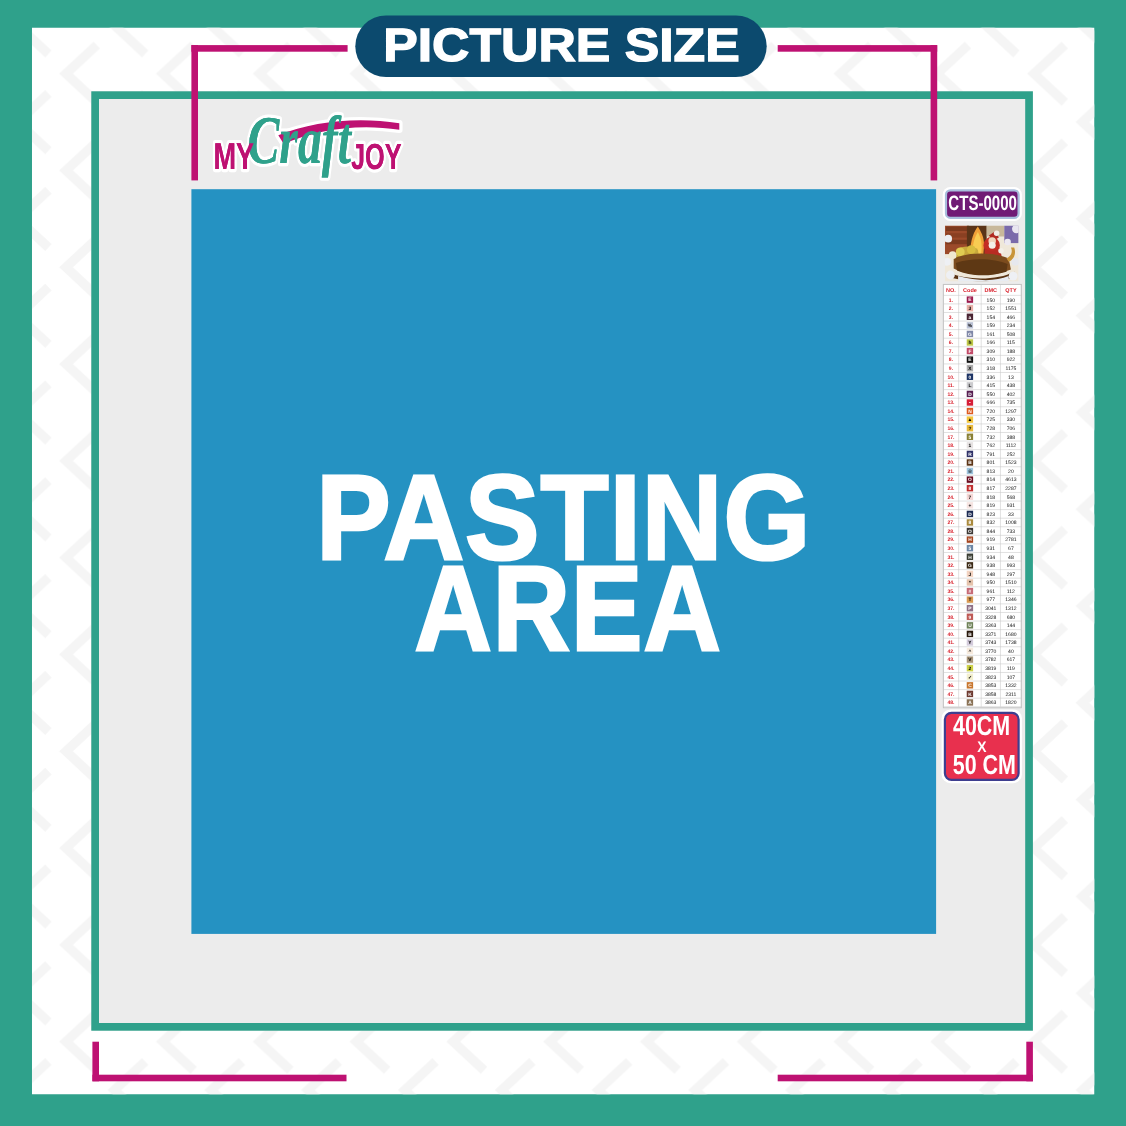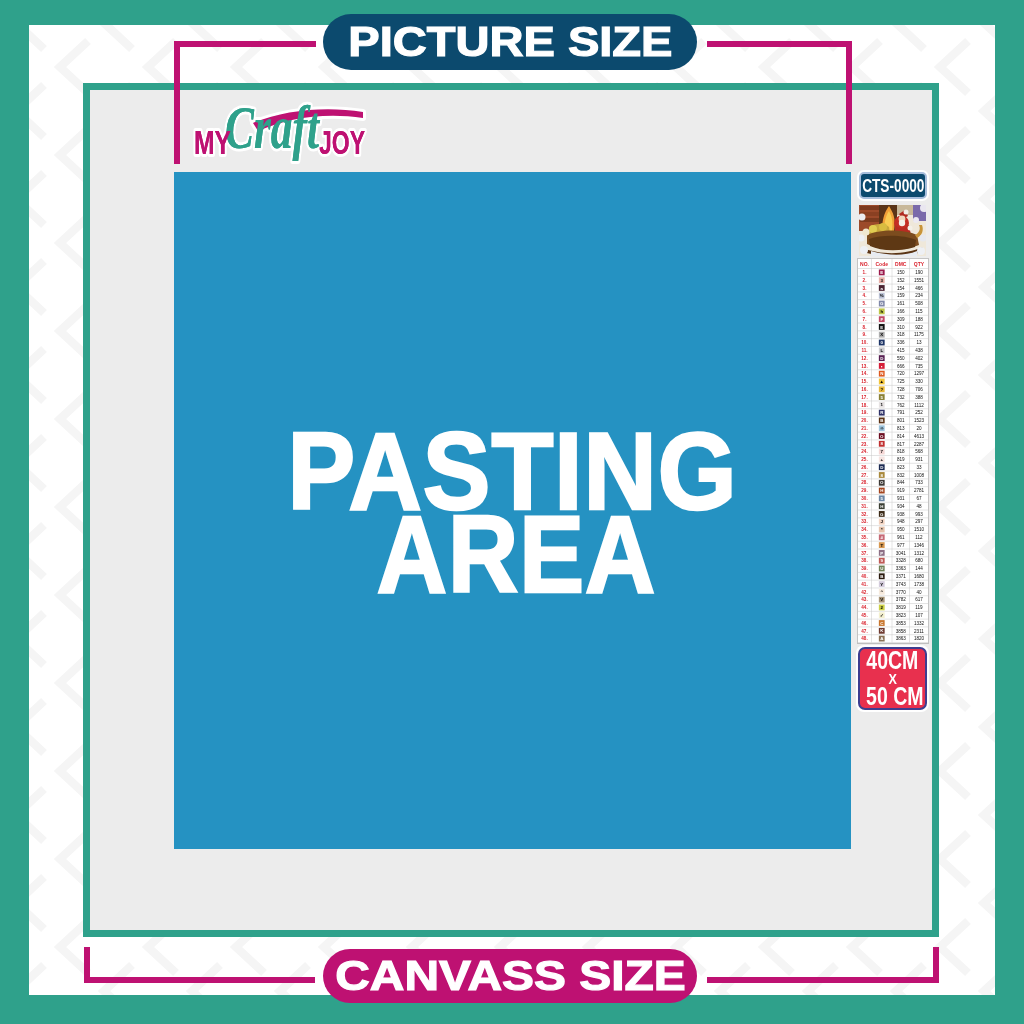--- a/index.html
+++ b/index.html
@@ -58,21 +58,21 @@
     </g>
   </svg>
 
   <div class="abs" style="left:174px;top:172px;width:677px;height:677px;background:#2592C2"></div>
 
   <div class="abs" style="left:174px;top:419px;width:677px;text-align:center;color:#fff;font-weight:bold;font-size:104px;letter-spacing:1px;line-height:104px;-webkit-text-stroke:2.5px #ffffff;transform:scale(0.975,1.055)">PASTING</div>
 
   <div class="abs" style="left:178px;top:502px;width:677px;text-align:center;color:#fff;font-weight:bold;font-size:104px;letter-spacing:1px;line-height:104px;-webkit-text-stroke:2.5px #ffffff;transform:scale(0.935,1.056)">AREA</div>
 
   <div class="abs" style="left:857px;top:170px;width:72px;height:31px;background:#ffffff;border-radius:7px"></div>
-  <div class="abs" style="left:859px;top:172px;width:68px;height:27px;background:#0c4a6e;border:2px solid #A8BEDC;border-radius:5px;display:flex;align-items:center;justify-content:center">
+  <div class="abs" style="left:859px;top:172px;width:68px;height:27px;background:#701a75;border:2px solid #A8BEDC;border-radius:5px;display:flex;align-items:center;justify-content:center">
     <span style="color:#fff;font-weight:bold;font-size:19px;display:inline-block;transform:scaleX(0.72);white-space:nowrap">CTS-0000</span>
   </div>
 
   <svg class="abs" style="left:859px;top:205px" width="67" height="51" viewBox="0 0 67 51">
     <rect width="67" height="51" fill="#efe8da"></rect>
     <rect x="0" y="0" width="22" height="26" fill="#9c4a2a"></rect>
     <rect x="1" y="1" width="20" height="4" fill="#7c3a1e"></rect>
     <rect x="1" y="7" width="20" height="4" fill="#8a4022"></rect>
     <rect x="1" y="13" width="20" height="4" fill="#7c3a1e"></rect>
     <rect x="20" y="0" width="18" height="26" fill="#5a3418"></rect>
@@ -433,17 +433,14 @@
   <div class="abs" style="left:858px;top:684px;width:69px;text-align:center;color:#fff;font-weight:bold;font-size:25px;line-height:25px"><span style="display:inline-block;transform:scaleX(0.78);white-space:nowrap">50 CM</span></div>
 
   <div class="abs" style="left:84px;top:977px;width:231px;height:6px;background:#BE1172"></div>
 
   <div class="abs" style="left:707px;top:977px;width:232px;height:6px;background:#BE1172"></div>
 
   <div class="abs" style="left:84px;top:947px;width:6px;height:36px;background:#BE1172"></div>
 
   <div class="abs" style="left:933px;top:947px;width:6px;height:36px;background:#BE1172"></div>
 
-  <div class="abs" style="left:323px;top:949px;width:374px;height:54px;background:#BE1172;border-radius:27px;display:flex;align-items:center;justify-content:center">
-    <span style="color:#fff;font-weight:bold;font-size:42.5px;letter-spacing:0px;display:inline-block;-webkit-text-stroke:1.2px #ffffff;transform:scaleX(1.127);white-space:nowrap">CANVASS SIZE</span>
-  </div>
 
 </div>
 
 </body></html>

